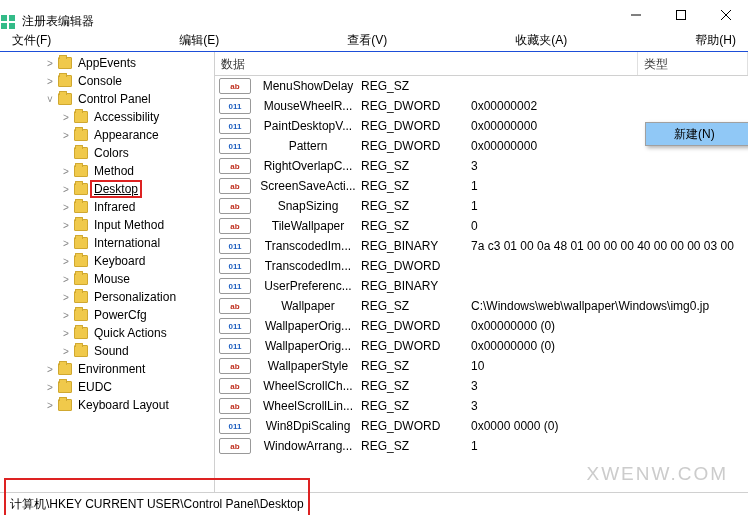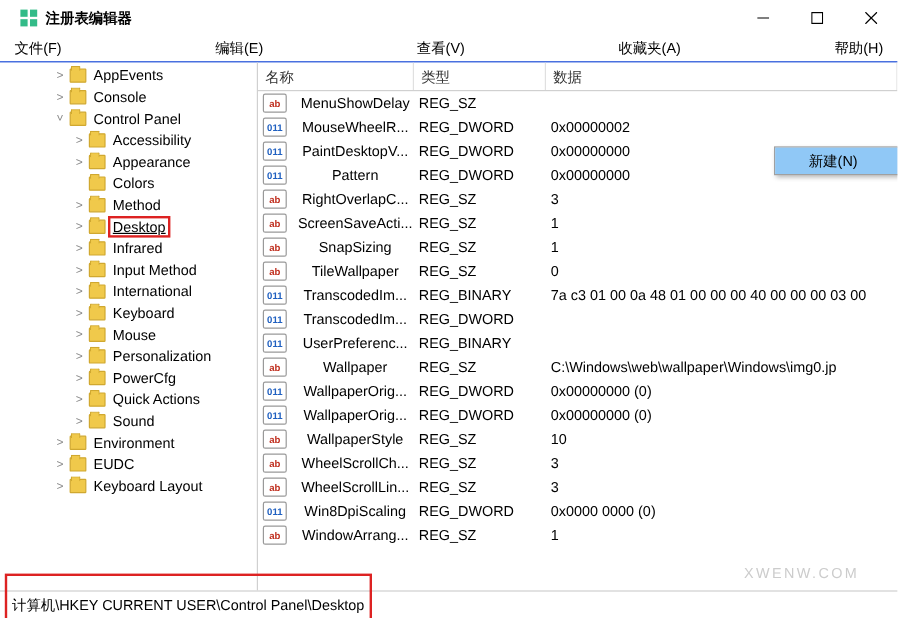--- a/index.html
+++ b/index.html
@@ -1,17 +1,17 @@
 <!DOCTYPE html>
 <html><head>
 <meta charset="utf-8">
 <style>
 * { margin: 0; padding: 0; box-sizing: border-box; font-family: "Microsoft YaHei", "Segoe UI", sans-serif; font-size: 12px; }
 body { background: #fff; width: 748px; height: 515px; overflow: hidden; position: relative; }
-.titlebar { height: 30px; display: flex; align-items: center; padding-left: 16px; background: #fff; font-weight: bold; }
+.titlebar { height: 30px; display: flex; align-items: flex-end; padding-left: 0; background: #fff; }
 .titlebar .app-icon { width: 16px; height: 16px; margin-right: 6px; }
 .titlebar .title { flex: 1; font-size: 12px; }
 .titlebar .wbtn { width: 45px; height: 30px; display: flex; align-items: center; justify-content: center; }
 .menubar { height: 22px; display: flex; align-items: center; padding: 0 4px; border-bottom: 1px solid #1d4ed8; justify-content: space-between; }
 .menubar .mitem { padding: 2px 8px; cursor: default; }
 .content { display: flex; height: 440px; }
 .tree { width: 215px; overflow: auto; border-right: 1px solid #d0d0d0; padding-top: 2px; }
 .tree-row { display: flex; align-items: center; height: 18px; white-space: nowrap; }
 .tree-row .indent { display: inline-block; }
 .tree-row .exp { width: 12px; text-align: center; color: #888; font-size: 10px; }
@@ -20,33 +20,33 @@
 .tree-row .label { padding: 0 2px; }
 .tree-row.highlight .label { outline: 2px solid #d22; outline-offset: 0; text-decoration: underline; }
 .list { flex: 1; overflow: hidden; position: relative; }
 .list-header { display: flex; height: 24px; border-bottom: 1px solid #d0d0d0; }
 .list-header .col { padding: 4px 6px; border-right: 1px solid #e0e0e0; color: #333; }
 .col-name { width: 130px; }
 .col-type { width: 110px; }
 .col-data { flex: 1; }
 .list-body { }
 .list-row { display: flex; height: 20px; align-items: center; }
-.list-row .icon { width: 20px; height: 16px; margin: 0 4px; display: flex; align-items: center; justify-content: center; border: 1px solid #999; border-radius: 2px; font-size: 8px; font-weight: bold; }
+.list-row .icon { width: 32px; height: 16px; margin: 0 4px; display: flex; align-items: center; justify-content: center; border: 1px solid #999; border-radius: 2px; font-size: 8px; font-weight: bold; }
 .list-row .icon.sz { color: #c03020; background: #fff; }
 .list-row .icon.bin { color: #2060c0; background: #fff; }
 .list-row .n { width: 106px; overflow: hidden; text-overflow: ellipsis; white-space: nowrap; text-align: center; }
 .list-row .t { width: 110px; overflow: hidden; white-space: nowrap; }
 .list-row .d { flex: 1; overflow: hidden; white-space: nowrap; }
 .ctxmenu { position: absolute; background: #f0f0f0; border: 1px solid #a0a0a0; box-shadow: 2px 2px 4px rgba(0,0,0,0.3); }
 .ctxmenu .row { height: 22px; display: flex; align-items: center; padding: 0 20px 0 28px; white-space: nowrap; position: relative; }
 .ctxmenu .row.sel { background: #90c8f6; }
 .ctxmenu.menu1 { left: 430px; top: 70px; width: 130px; }
 .statusbar { position: absolute; left: 0; bottom: 0; height: 23px; width: 100%; border-top: 1px solid #d0d0d0; display: flex; align-items: center; padding: 0 6px; }
 .statusbar .path { outline: 2px solid #d22; padding: 16px 4px; }
-.watermark { position: absolute; right: 32px; bottom: 30px; color: #ccc; font-size: 12px; letter-spacing: 2px; pointer-events: none; }
+.watermark { position: absolute; right: 20px; bottom: 30px; color: #ccc; font-size: 19px; letter-spacing: 2px; pointer-events: none; }
 </style>
 </head>
 <body>
 
 <div class="titlebar">
   <svg class="app-icon" viewBox="0 0 16 16">
       <rect x="1" y="1" width="6" height="6" fill="#3b8"></rect>
       <rect x="9" y="1" width="6" height="6" fill="#3b8"></rect>
       <rect x="1" y="9" width="6" height="6" fill="#3b8"></rect>
       <rect x="9" y="9" width="6" height="6" fill="#3b8"></rect>
@@ -196,23 +196,22 @@
       </div>
       <div class="tree-row">
         <span class="indent" style="width: 44px;"></span>
         <span class="exp">&gt;</span>
         <span class="folder"></span>
         <span class="label">Keyboard Layout</span>
       </div>
     </div>
   <div class="list">
     <div class="list-header">
-      <div class="col col-name">名称</div>
+      <div class="col col-data">数据</div>
       <div class="col col-type">类型</div>
-      <div class="col col-data">数据</div>
     </div>
     <div class="list-body" id="list-body">
         <div class="list-row">
           <span class="icon sz">ab</span>
           <span class="n">MenuShowDelay</span>
           <span class="t">REG_SZ</span>
           <span class="d"></span>
         </div>
         <div class="list-row">
           <span class="icon bin">011</span>

